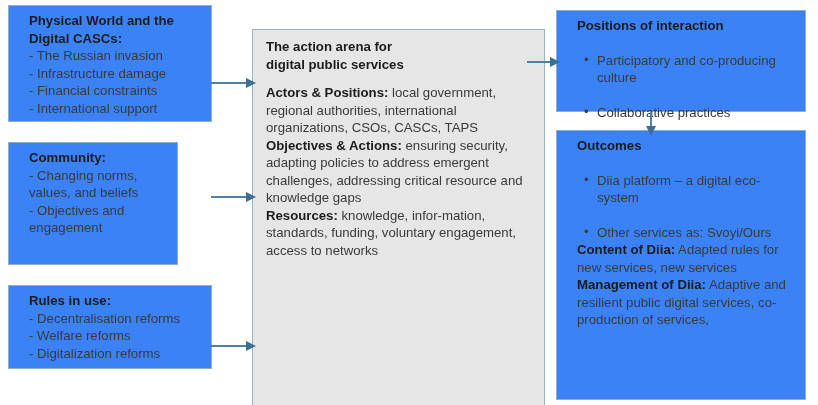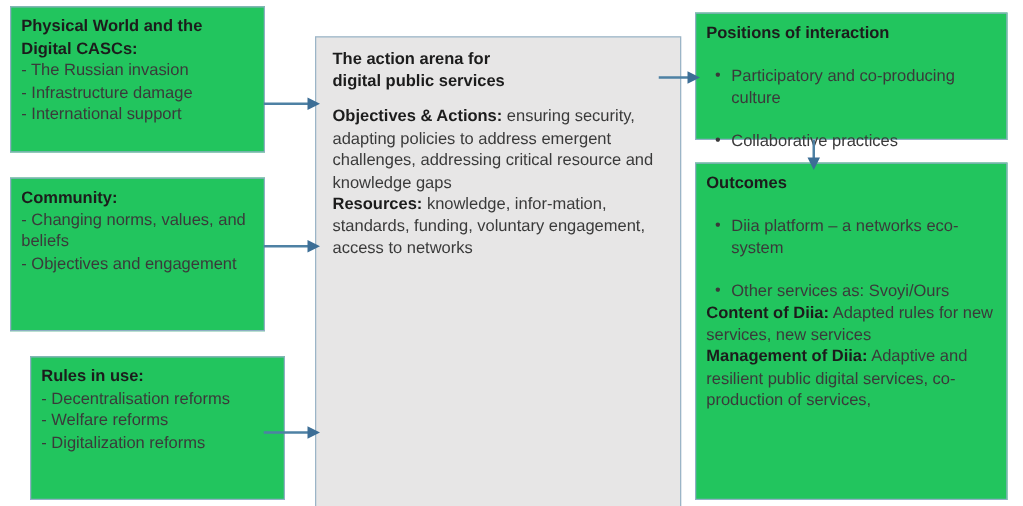--- a/index.html
+++ b/index.html
@@ -14,25 +14,25 @@
     position: relative;
     width: 818px;
     height: 405px;
     background: #ffffff;
     overflow: hidden;
   }
   .box {
     position: absolute;
     box-sizing: border-box;
     border: 1.5px solid #8FAFC4;
-    background: #22c55e;
+    background: #3b82f6;
     color: #3a3a3a;
     font-size: 13.2px;
     line-height: 1.33;
-    padding: 6px 9px 4px 8px;
+    padding: 6px 9px 4px 20px;
   }
   .box.grey {
     background: #E7E6E6;
     border-color: #9BB5C7;
   }
   .ttl {
     font-weight: bold;
     color: #1c1c1c;
   }
   .ln { display: block; }
@@ -85,42 +85,43 @@
     position: absolute;
     bottom: -9px;
     left: -4px;
     width: 0; height: 0;
     border-top: 10px solid #3C6E96;
     border-left: 5px solid transparent;
     border-right: 5px solid transparent;
   }
   
   #box-physical   { left: 8px;   top: 5px;   width: 204px; height: 117px; }
-  #box-community  { left: 8px;   top: 142px; width: 204px; height: 123px; }
-  #box-rules      { left: 8px;   top: 285px; width: 204px; height: 115px; margin-left: 16px; }
+  #box-community  { left: 8px;   top: 142px; width: 170px; height: 123px; }
+  #box-rules      { left: 8px;   top: 285px; width: 204px; height: 84px; }
   #box-arena      { left: 252px; top: 5px;   width: 293px; height: 378px; padding: 8px 12px 4px 13px; margin-top: 24px; }
   #box-patterns   { left: 556px; top: 10px;  width: 250px; height: 102px; }
   #box-outcomes   { left: 556px; top: 130px; width: 250px; height: 270px; }
 
   #arr-physical   { left: 211px; top: 82px;  width: 36px; }
   #arr-community  { left: 211px; top: 196px; width: 36px; }
   #arr-rules      { left: 211px; top: 345px; width: 36px; }
   #arr-arena-out  { left: 527px; top: 61px;  width: 24px; }
   #arr-down       { left: 650px; top: 112px; height: 15px; }
 </style>
 </head>
 <body>
 
 <div id="canvas">
 
   <div class="box" id="box-physical">
     <span class="ttl ln">Physical World and the</span>
     <span class="ttl ln">Digital CASCs:</span>
     <span class="ln">- The Russian invasion</span>
     <span class="ln">- Infrastructure damage</span>
+    <span class="ln">- Financial constraints</span>
     <span class="ln">- International support</span>
   </div>
 
   <div class="box" id="box-community">
     <span class="ttl ln">Community:</span>
     <span class="ln">- Changing norms, values, and beliefs</span>
     <span class="ln">- Objectives and engagement</span>
   </div>
 
   <div class="box" id="box-rules">
@@ -128,39 +129,42 @@
     <span class="ln">- Decentralisation reforms</span>
     <span class="ln">- Welfare reforms</span>
     <span class="ln">- Digitalization reforms</span>
   </div>
 
   <div class="box grey" id="box-arena">
     <span class="ttl ln">The action arena for</span>
     <span class="ttl ln">digital public services</span>
     <span class="blank"></span>
     <div>
+      <span class="lead">Actors &amp; Positions:</span><span> local government, regional authorities, international organizations, CSOs, CASCs, TAPS</span>
+    </div>
+    <div>
       <span class="lead">Objectives &amp; Actions:</span><span> ensuring security, adapting policies to address emergent challenges, addressing critical resource and knowledge gaps</span>
     </div>
     <div>
       <span class="lead">Resources:</span><span> knowledge, infor-mation, standards, funding, voluntary engagement, access to networks</span>
     </div>
   </div>
 
   <div class="box" id="box-patterns">
     <span class="ttl ln">Positions of interaction</span>
     <ul class="bul">
       <li>Participatory and co-producing culture</li>
       <li>Collaborative practices</li>
     </ul>
   </div>
 
   <div class="box" id="box-outcomes">
     <span class="ttl ln">Outcomes</span>
     <ul class="bul">
-      <li>Diia platform – a networks eco-system</li>
+      <li>Diia platform – a digital eco-system</li>
       <li>Other services as: Svoyi/Ours</li>
     </ul>
     <div>
       <span class="lead">Content of Diia:</span><span> Adapted rules for new services, new services</span>
     </div>
     <div>
       <span class="lead">Management of Diia:</span><span> Adaptive and resilient public digital services, co-production of services,</span>
     </div>
   </div>
 

